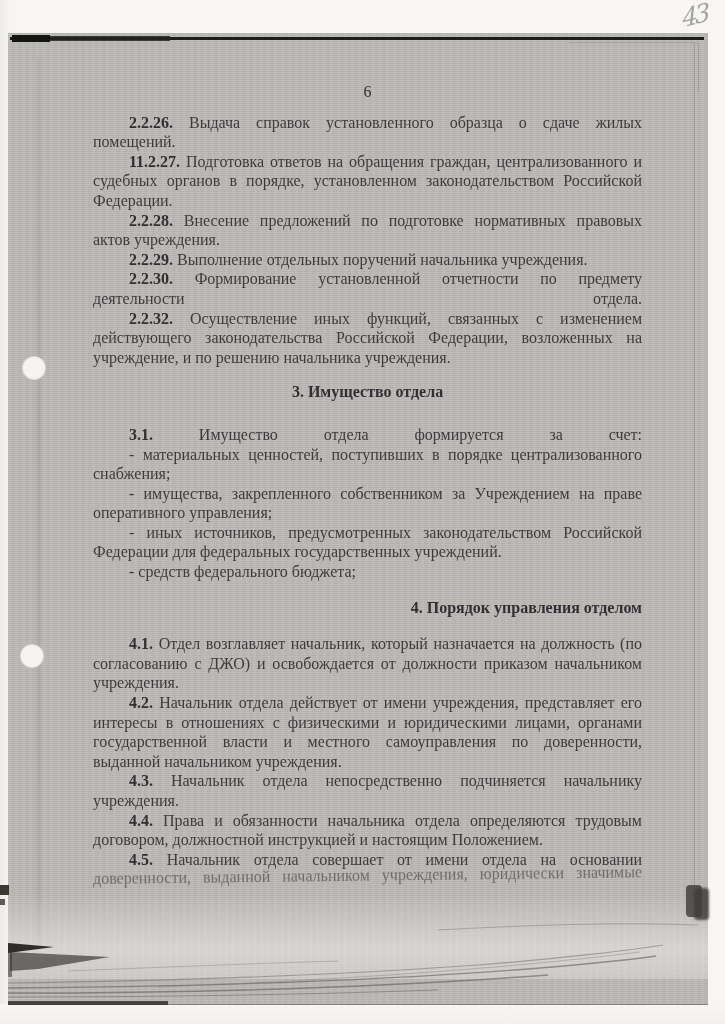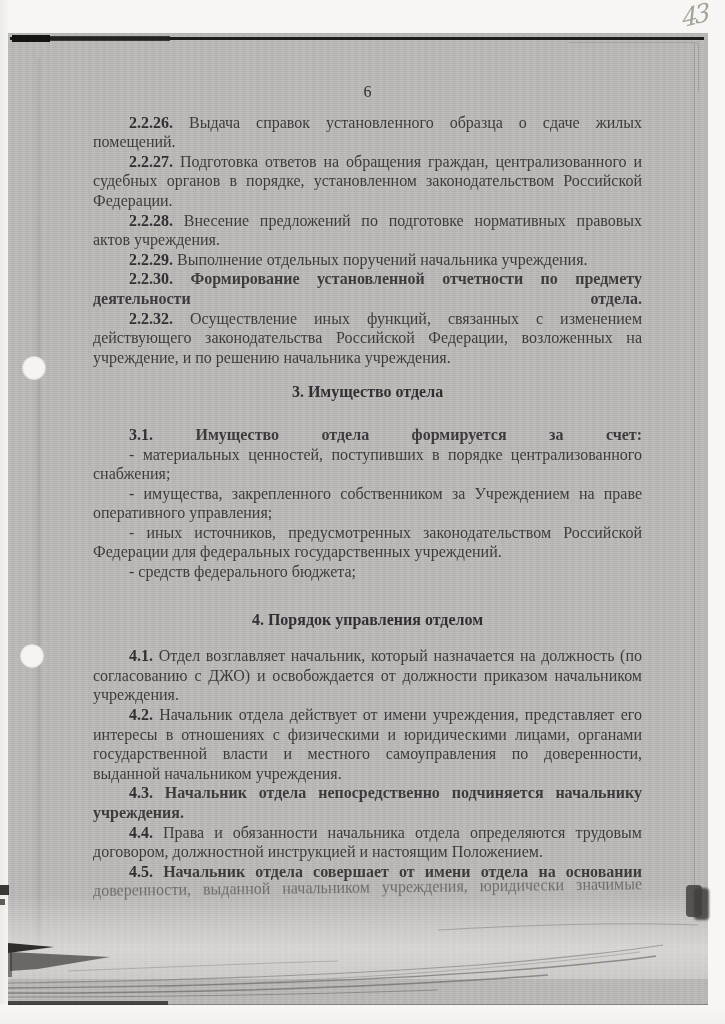--- a/index.html
+++ b/index.html
@@ -67,22 +67,22 @@
   .doc-text {
     position:absolute; left:85px; top:49px; width:549px;
     font-size:16px; line-height:19.6px; color:#3d3b3d;
     text-align:justify;
   }
   .page-num { text-align:center; margin-bottom:11px; }
   .para { text-indent:36px; }
   .para b, .page-num, .heading { color:#312f33; }
   .heading { font-weight:bold; text-align:center; text-indent:0; }
   .heading.h3 { margin:15px 0 23px; }
-  .heading.h4 { margin:28px 0 17px; }
-  .spread { text-align-last:justify;font-weight:bold; }
+  .heading.h4 { margin:16px 0 17px;text-align:right; }
+  .spread { text-align-last:justify; }
   .cont-line {
     text-indent:0; text-align-last:justify;
     transform:rotate(-0.7deg); transform-origin:left center;
     color:rgba(61,59,61,.62); filter:blur(0.3px);
   }
 </style>
 </head>
 <body>
 
 <div class="outer-left-shade"></div>
@@ -98,21 +98,21 @@
   <div class="right-inner-line"></div>
   <div class="inner-corner"></div>
   <div class="crease"></div>
   <div class="hole top"></div>
   <div class="hole bottom"></div>
 
   <div class="doc-text">
     <div class="page-num">6</div>
 
     <p class="para"><b>2.2.26.</b> <span>Выдача справок установленного образца о сдаче жилых помещений.</span></p>
-    <p class="para"><b>2.2.27.</b> <span>Подготовка ответов на обращения граждан, централизованного и судебных органов в порядке, установленном законодательством Российской Федерации.</span></p>
+    <p class="para"><b>11.2.27.</b> <span>Подготовка ответов на обращения граждан, централизованного и судебных органов в порядке, установленном законодательством Российской Федерации.</span></p>
     <p class="para"><b>2.2.28.</b> <span>Внесение предложений по подготовке нормативных правовых актов учреждения.</span></p>
     <p class="para"><b>2.2.29.</b> <span>Выполнение отдельных поручений начальника учреждения.</span></p>
     <p class="para spread"><b>2.2.30.</b> <span>Формирование установленной отчетности по предмету деятельности отдела.</span></p>
     <p class="para"><b>2.2.32.</b> <span>Осуществление иных функций, связанных с изменением действующего законодательства Российской Федерации, возложенных на учреждение, и по решению начальника учреждения.</span></p>
 
     <p class="heading h3">3. Имущество отдела</p>
 
     <p class="para spread"><b>3.1.</b> <span>Имущество отдела формируется за счет:</span></p>
     <p class="para">- материальных ценностей, поступивших в порядке централизованного снабжения;</p>
     <p class="para">- имущества, закрепленного собственником за Учреждением на праве оперативного управления;</p>

